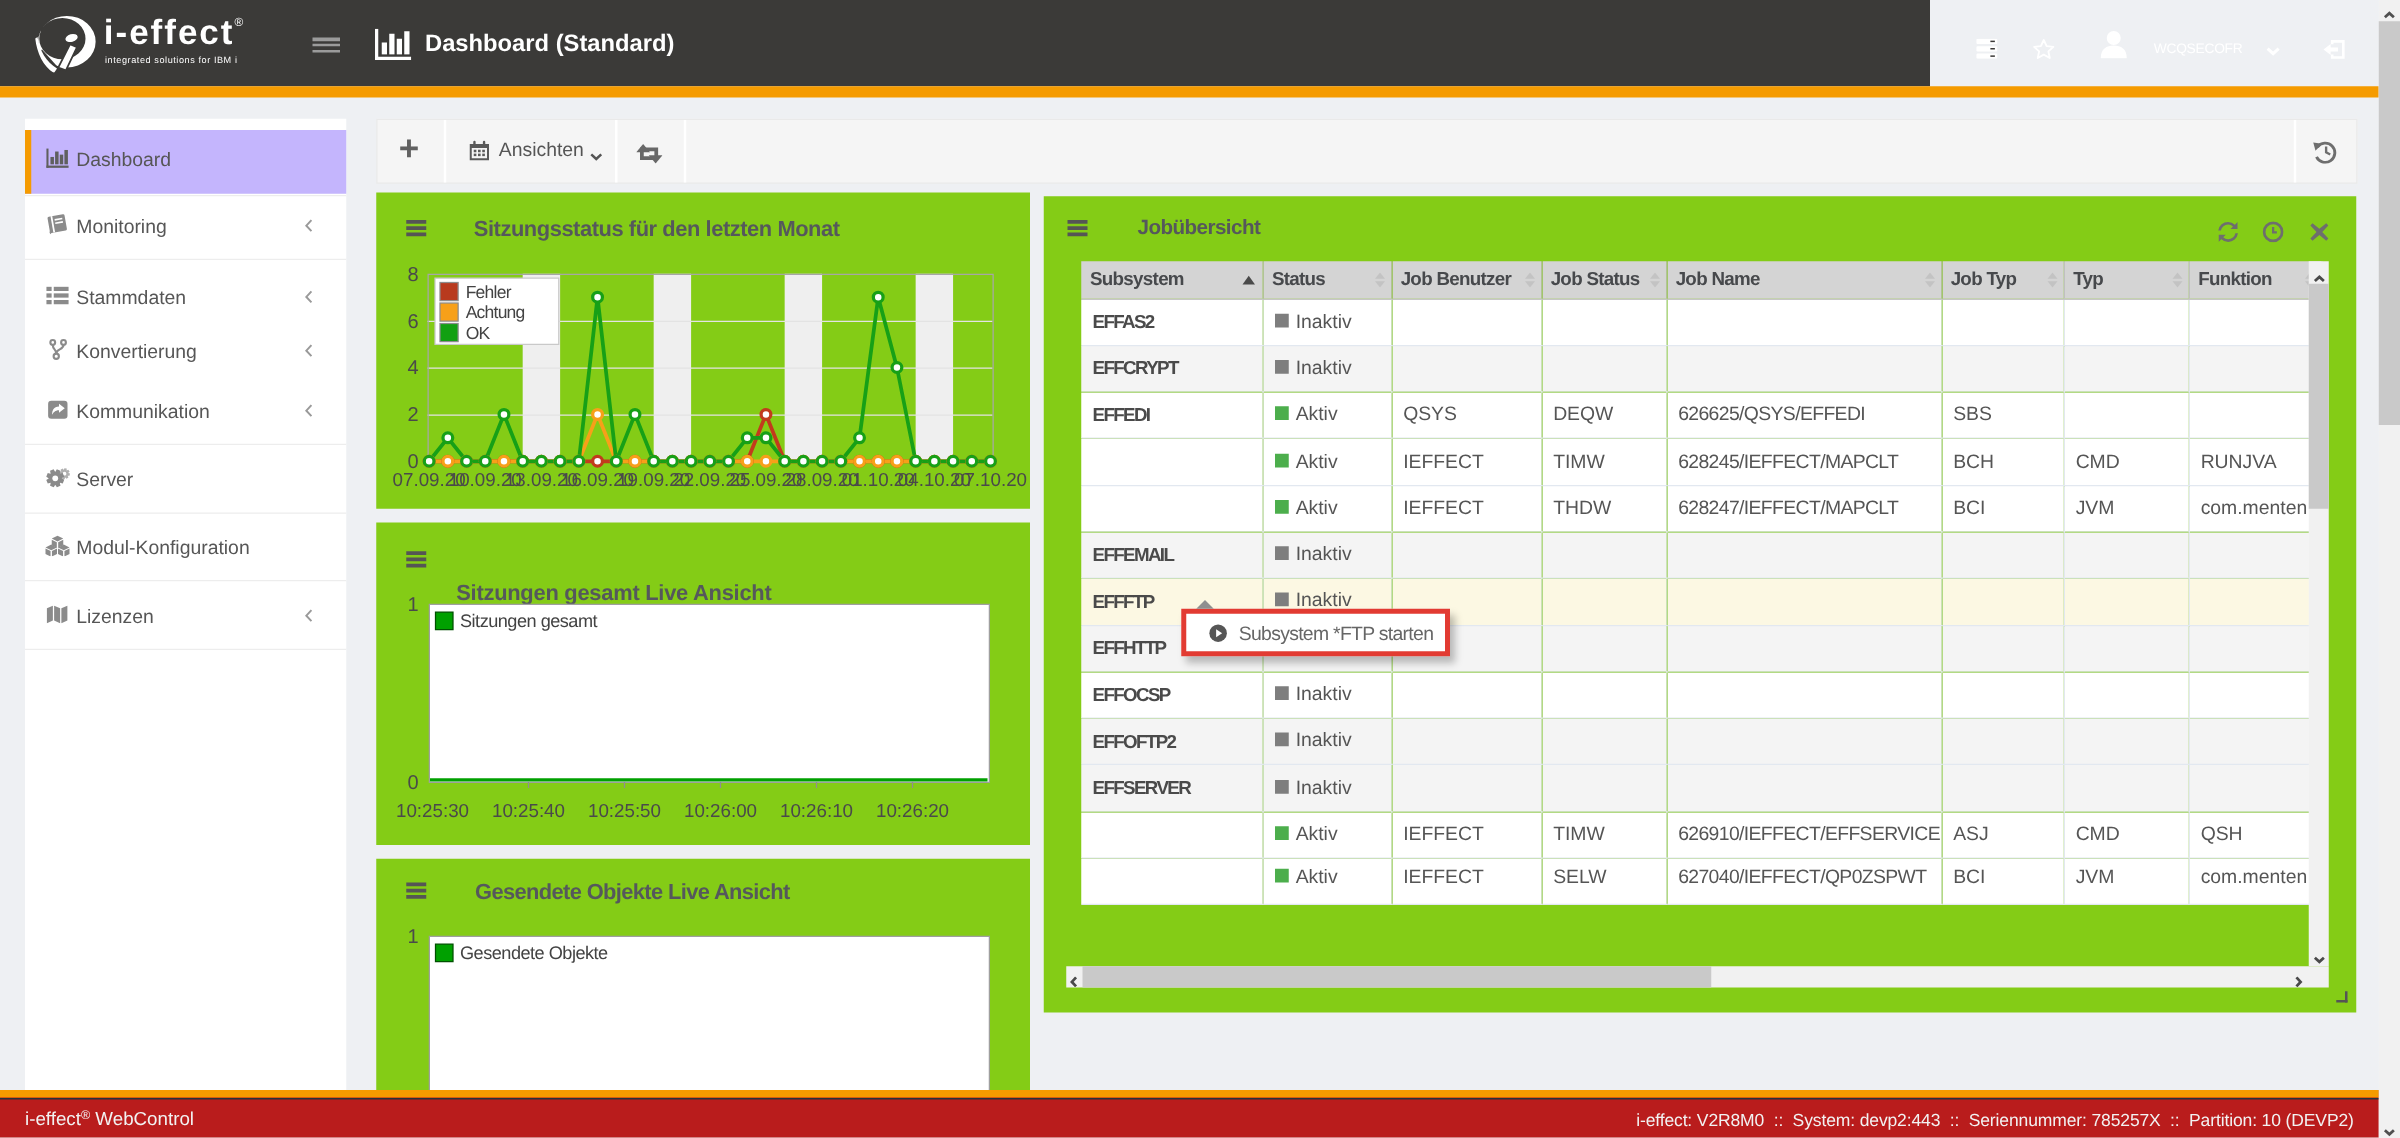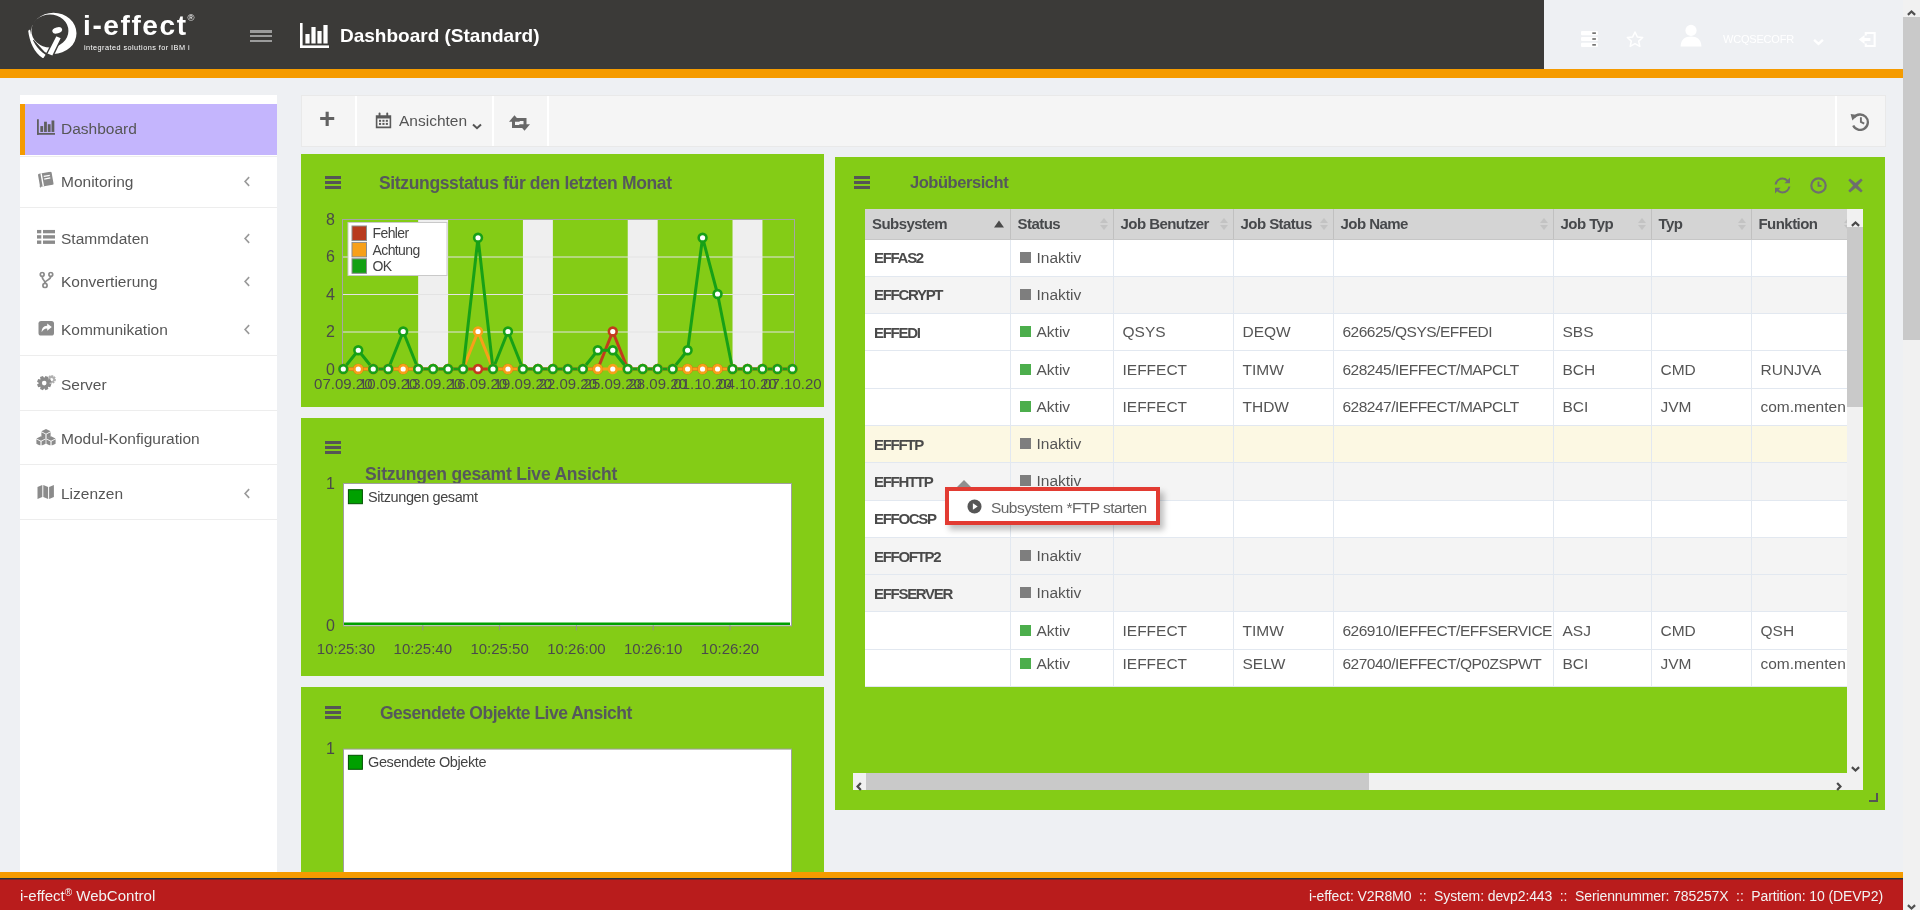--- a/index.html
+++ b/index.html
@@ -531,20 +531,30 @@
           <tr>
             <td class="sub"></td>
             <td><span class="sq g"></span>Aktiv</td>
             <td>IEFFECT</td>
             <td>THDW</td>
             <td class="nm">628247/IEFFECT/MAPCLT</td>
             <td>BCI</td>
             <td>JVM</td>
             <td>com.menten</td>
           </tr>
+          <tr class="alt">
+            <td class="sub">EFFEMAIL</td>
+            <td><span class="sq i"></span>Inaktiv</td>
+            <td></td>
+            <td></td>
+            <td class="nm"></td>
+            <td></td>
+            <td></td>
+            <td></td>
+          </tr>
           <tr class="hov">
             <td class="sub">EFFFTP</td>
             <td><span class="sq i"></span>Inaktiv</td>
             <td></td>
             <td></td>
             <td class="nm"></td>
             <td></td>
             <td></td>
             <td></td>
           </tr>

